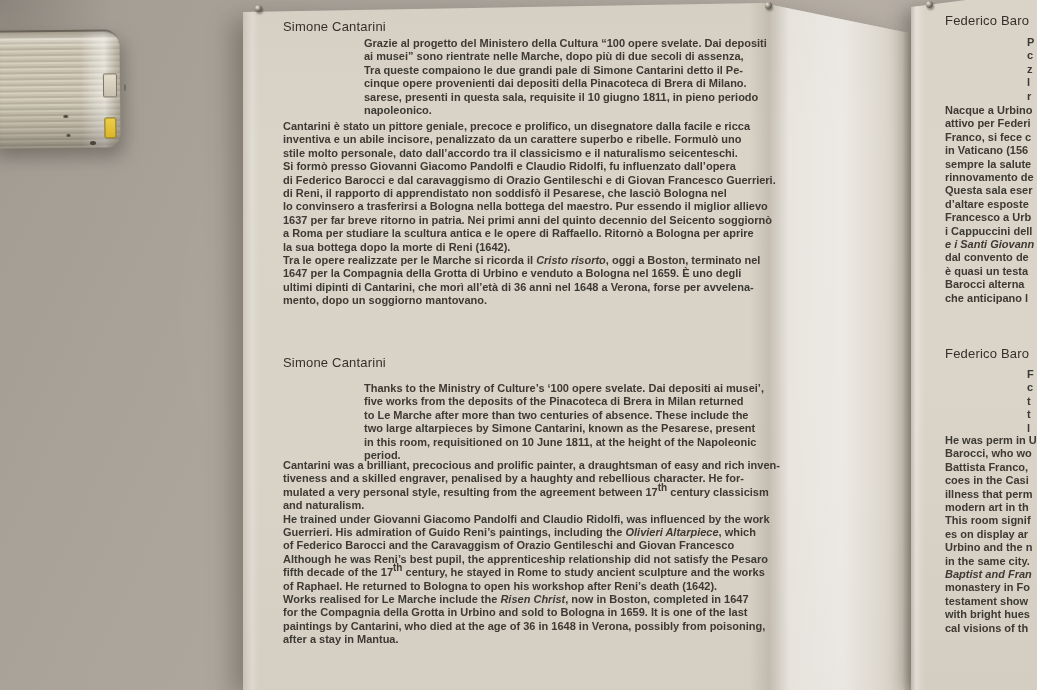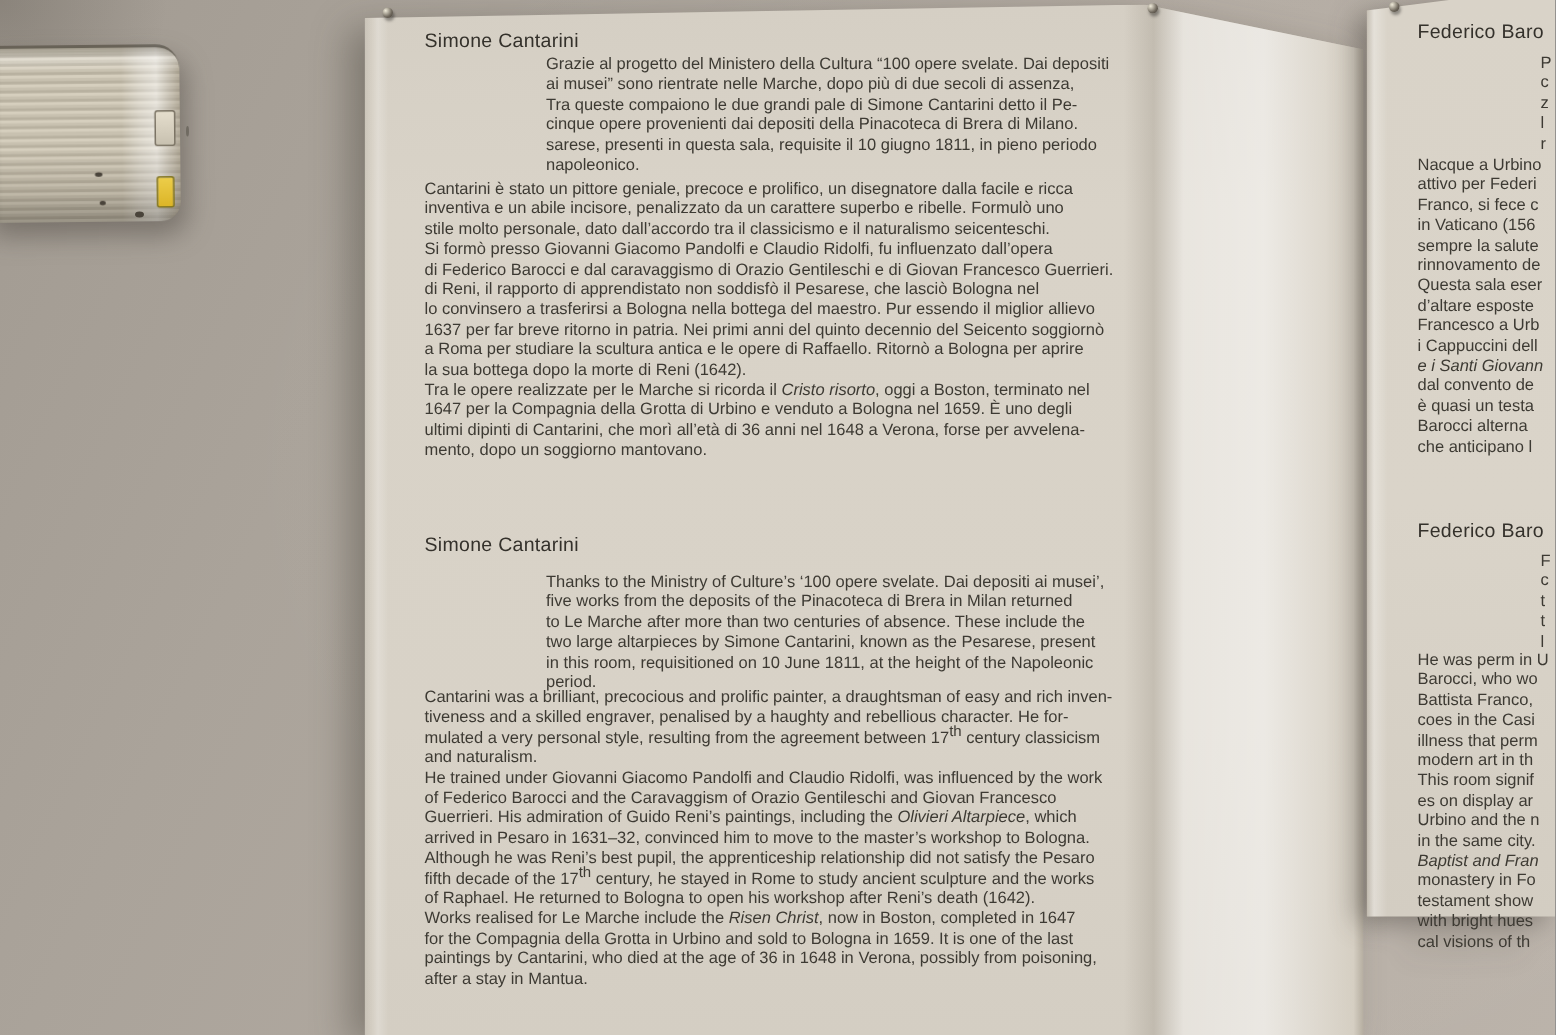--- a/index.html
+++ b/index.html
@@ -30,37 +30,37 @@
   .speck.s3{left:90px;top:141px;width:6px;height:4px;}
   .speck.s4{left:124px;top:84px;width:2px;height:7px;opacity:.45;}
   
   .sheet-center-wrap{position:absolute;left:243px;top:3px;width:666px;height:687px;
     filter:drop-shadow(-11px 7px 12px rgba(42,38,31,0.33));}
   .sheet-center{position:relative;width:100%;height:100%;
     clip-path:polygon(0 9px,520px 0,666px 30px,666px 687px,0 687px);
     background:
       linear-gradient(to right, rgba(90,82,70,0.10) 0, rgba(0,0,0,0) 5px, rgba(255,255,255,0.22) 9px, rgba(0,0,0,0) 16px, rgba(0,0,0,0) 76%, rgba(108,99,85,0.18) 79%, rgba(255,255,255,0.42) 82%, rgba(255,255,255,0.52) 90%, rgba(214,207,194,0.6) 99%, rgba(150,141,125,0.5) 100%),
       linear-gradient(to bottom,#d5cfc4 0%,#d9d3c8 20%,#d8d2c7 70%,#d4cec3 100%);}
-  .sheet-right-wrap{position:absolute;left:911px;top:0;width:126px;height:611px;
+  .sheet-right-wrap{position:absolute;left:911px;top:0;width:126px;height:690px;
     filter:drop-shadow(-7px 4px 9px rgba(42,38,31,0.38));}
   .sheet-right{position:relative;width:100%;height:100%;
     clip-path:polygon(0 7px,55px 0,126px 0,126px 690px,0 690px);
     background:
       linear-gradient(to right, rgba(120,110,96,0.22) 0, rgba(255,255,255,0.30) 5px, rgba(0,0,0,0) 14px),
       linear-gradient(to bottom,#d9d3c8 0%,#dad4c9 55%,#d3cdc2 100%);}
   
   .pin{position:absolute;width:7px;height:7px;border-radius:50%;
     background:radial-gradient(circle at 30% 30%,#efead9,#6e675c 60%,#3e3932);
     box-shadow:1px 2px 2px rgba(0,0,0,0.35);}
   .pin.p1{left:255px;top:5px;}
   .pin.p2{left:765px;top:2px;}
   .pin.p3{left:926px;top:1px;}
   
   .panel-title{position:absolute;margin:0;font-size:13px;font-weight:400;color:#34312b;letter-spacing:.2px;white-space:pre;}
-  .textblock{position:absolute;font-size:11px;line-height:13.4px;color:#3d3a33;}
+  .textblock{position:absolute;font-size:11px;line-height:13.4px;color:#3d3a33;font-weight:bold;}
   .textblock .line{white-space:pre;}
   .textblock em{font-style:italic;}
   .textblock sup{font-size:10px;line-height:0;}
   
   .c-title1{left:40px;top:16px;}
   .c-intro1{left:121px;top:34px;}
   .c-body1{left:40px;top:117px;}
   .c-title2{left:40px;top:352px;}
   .c-intro2{left:121px;top:379px;}
   .c-body2{left:40px;top:456px;}
@@ -124,23 +124,22 @@
           <div class="line">two large altarpieces by Simone Cantarini, known as the Pesarese, present</div>
           <div class="line">in this room, requisitioned on 10 June 1811, at the height of the Napoleonic</div>
           <div class="line">period.</div>
         </div>
       <div class="textblock c-body2">
           <div class="line">Cantarini was a brilliant, precocious and prolific painter, a draughtsman of easy and rich inven-</div>
           <div class="line">tiveness and a skilled engraver, penalised by a haughty and rebellious character. He for-</div>
           <div class="line">mulated a very personal style, resulting from the agreement between 17<sup>th</sup> century classicism</div>
           <div class="line">and naturalism.</div>
           <div class="line">He trained under Giovanni Giacomo Pandolfi and Claudio Ridolfi, was influenced by the work</div>
+          <div class="line">Guerrieri. His admiration of Guido Reni’s paintings, including the <em>Olivieri Altarpiece</em>, which</div>
           <div class="line">of Federico Barocci and the Caravaggism of Orazio Gentileschi and Giovan Francesco</div>
-          <div class="line">Guerrieri. His admiration of Guido Reni’s paintings, including the <em>Olivieri Altarpiece</em>, which</div>
-          <div class="line">arrived in Pesaro in 1631–32, convinced him to move to the master’s workshop to Bologna.</div>
           <div class="line">Although he was Reni’s best pupil, the apprenticeship relationship did not satisfy the Pesaro</div>
           <div class="line">fifth decade of the 17<sup>th</sup> century, he stayed in Rome to study ancient sculpture and the works</div>
           <div class="line">of Raphael. He returned to Bologna to open his workshop after Reni’s death (1642).</div>
           <div class="line">Works realised for Le Marche include the <em>Risen Christ</em>, now in Boston, completed in 1647</div>
           <div class="line">for the Compagnia della Grotta in Urbino and sold to Bologna in 1659. It is one of the last</div>
           <div class="line">paintings by Cantarini, who died at the age of 36 in 1648 in Verona, possibly from poisoning,</div>
           <div class="line">after a stay in Mantua.</div>
         </div>
     </div>
   </div>

